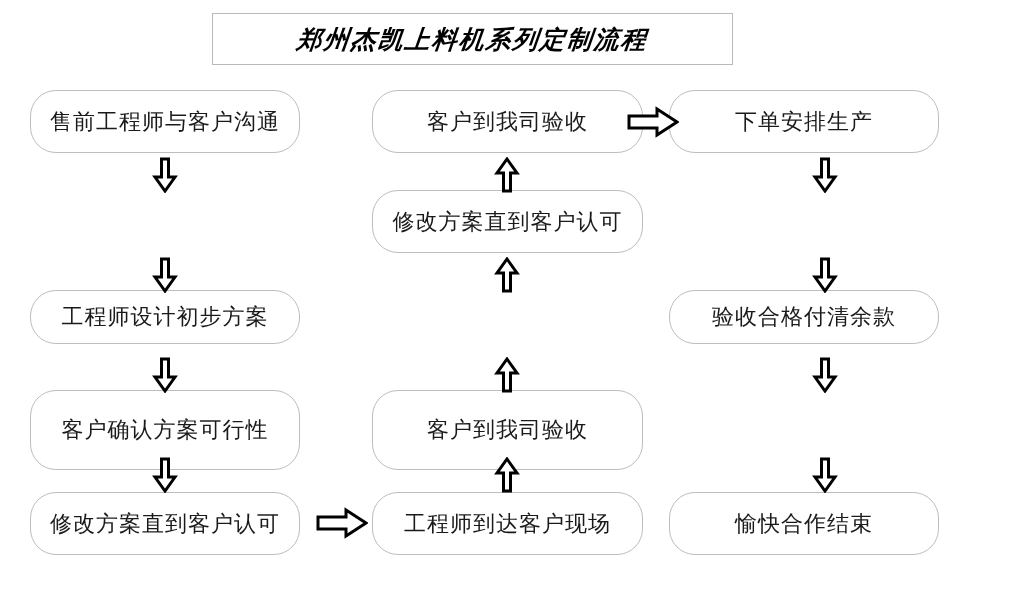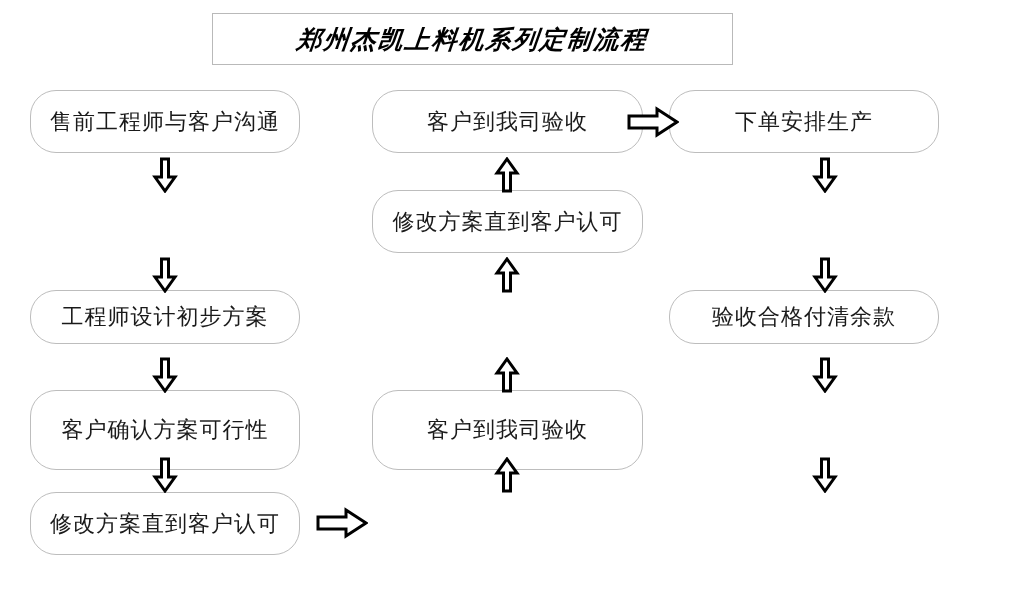--- a/index.html
+++ b/index.html
@@ -118,26 +118,32 @@
 
   <div class="node col-mid row1">
     <span class="node-label">客户到我司验收</span>
   </div>
   <div class="node col-mid row2">
     <span class="node-label">修改方案直到客户认可</span>
   </div>
   <div class="node col-mid row4">
     <span class="node-label">客户到我司验收</span>
   </div>
+  <div class="node col-mid row5">
+    <span class="node-label">工程师到达客户现场</span>
+  </div>
 
   <div class="node col-right row1">
     <span class="node-label">下单安排生产</span>
   </div>
   <div class="node col-right row3">
     <span class="node-label">验收合格付清余款</span>
+  </div>
+  <div class="node col-right row5">
+    <span class="node-label">愉快合作结束</span>
   </div>
 
   <div class="arrow arrow-v" style="left:152px; top:157px;">
     <svg viewBox="0 0 26 36" width="26" height="36">
       <polygon points="9.5,2 16.5,2 16.5,20 23,20 13,34 3,20 9.5,20"></polygon>
     </svg>
   </div>
   <div class="arrow arrow-v" style="left:152px; top:257px;">
     <svg viewBox="0 0 26 36" width="26" height="36">
       <polygon points="9.5,2 16.5,2 16.5,20 23,20 13,34 3,20 9.5,20"></polygon>

